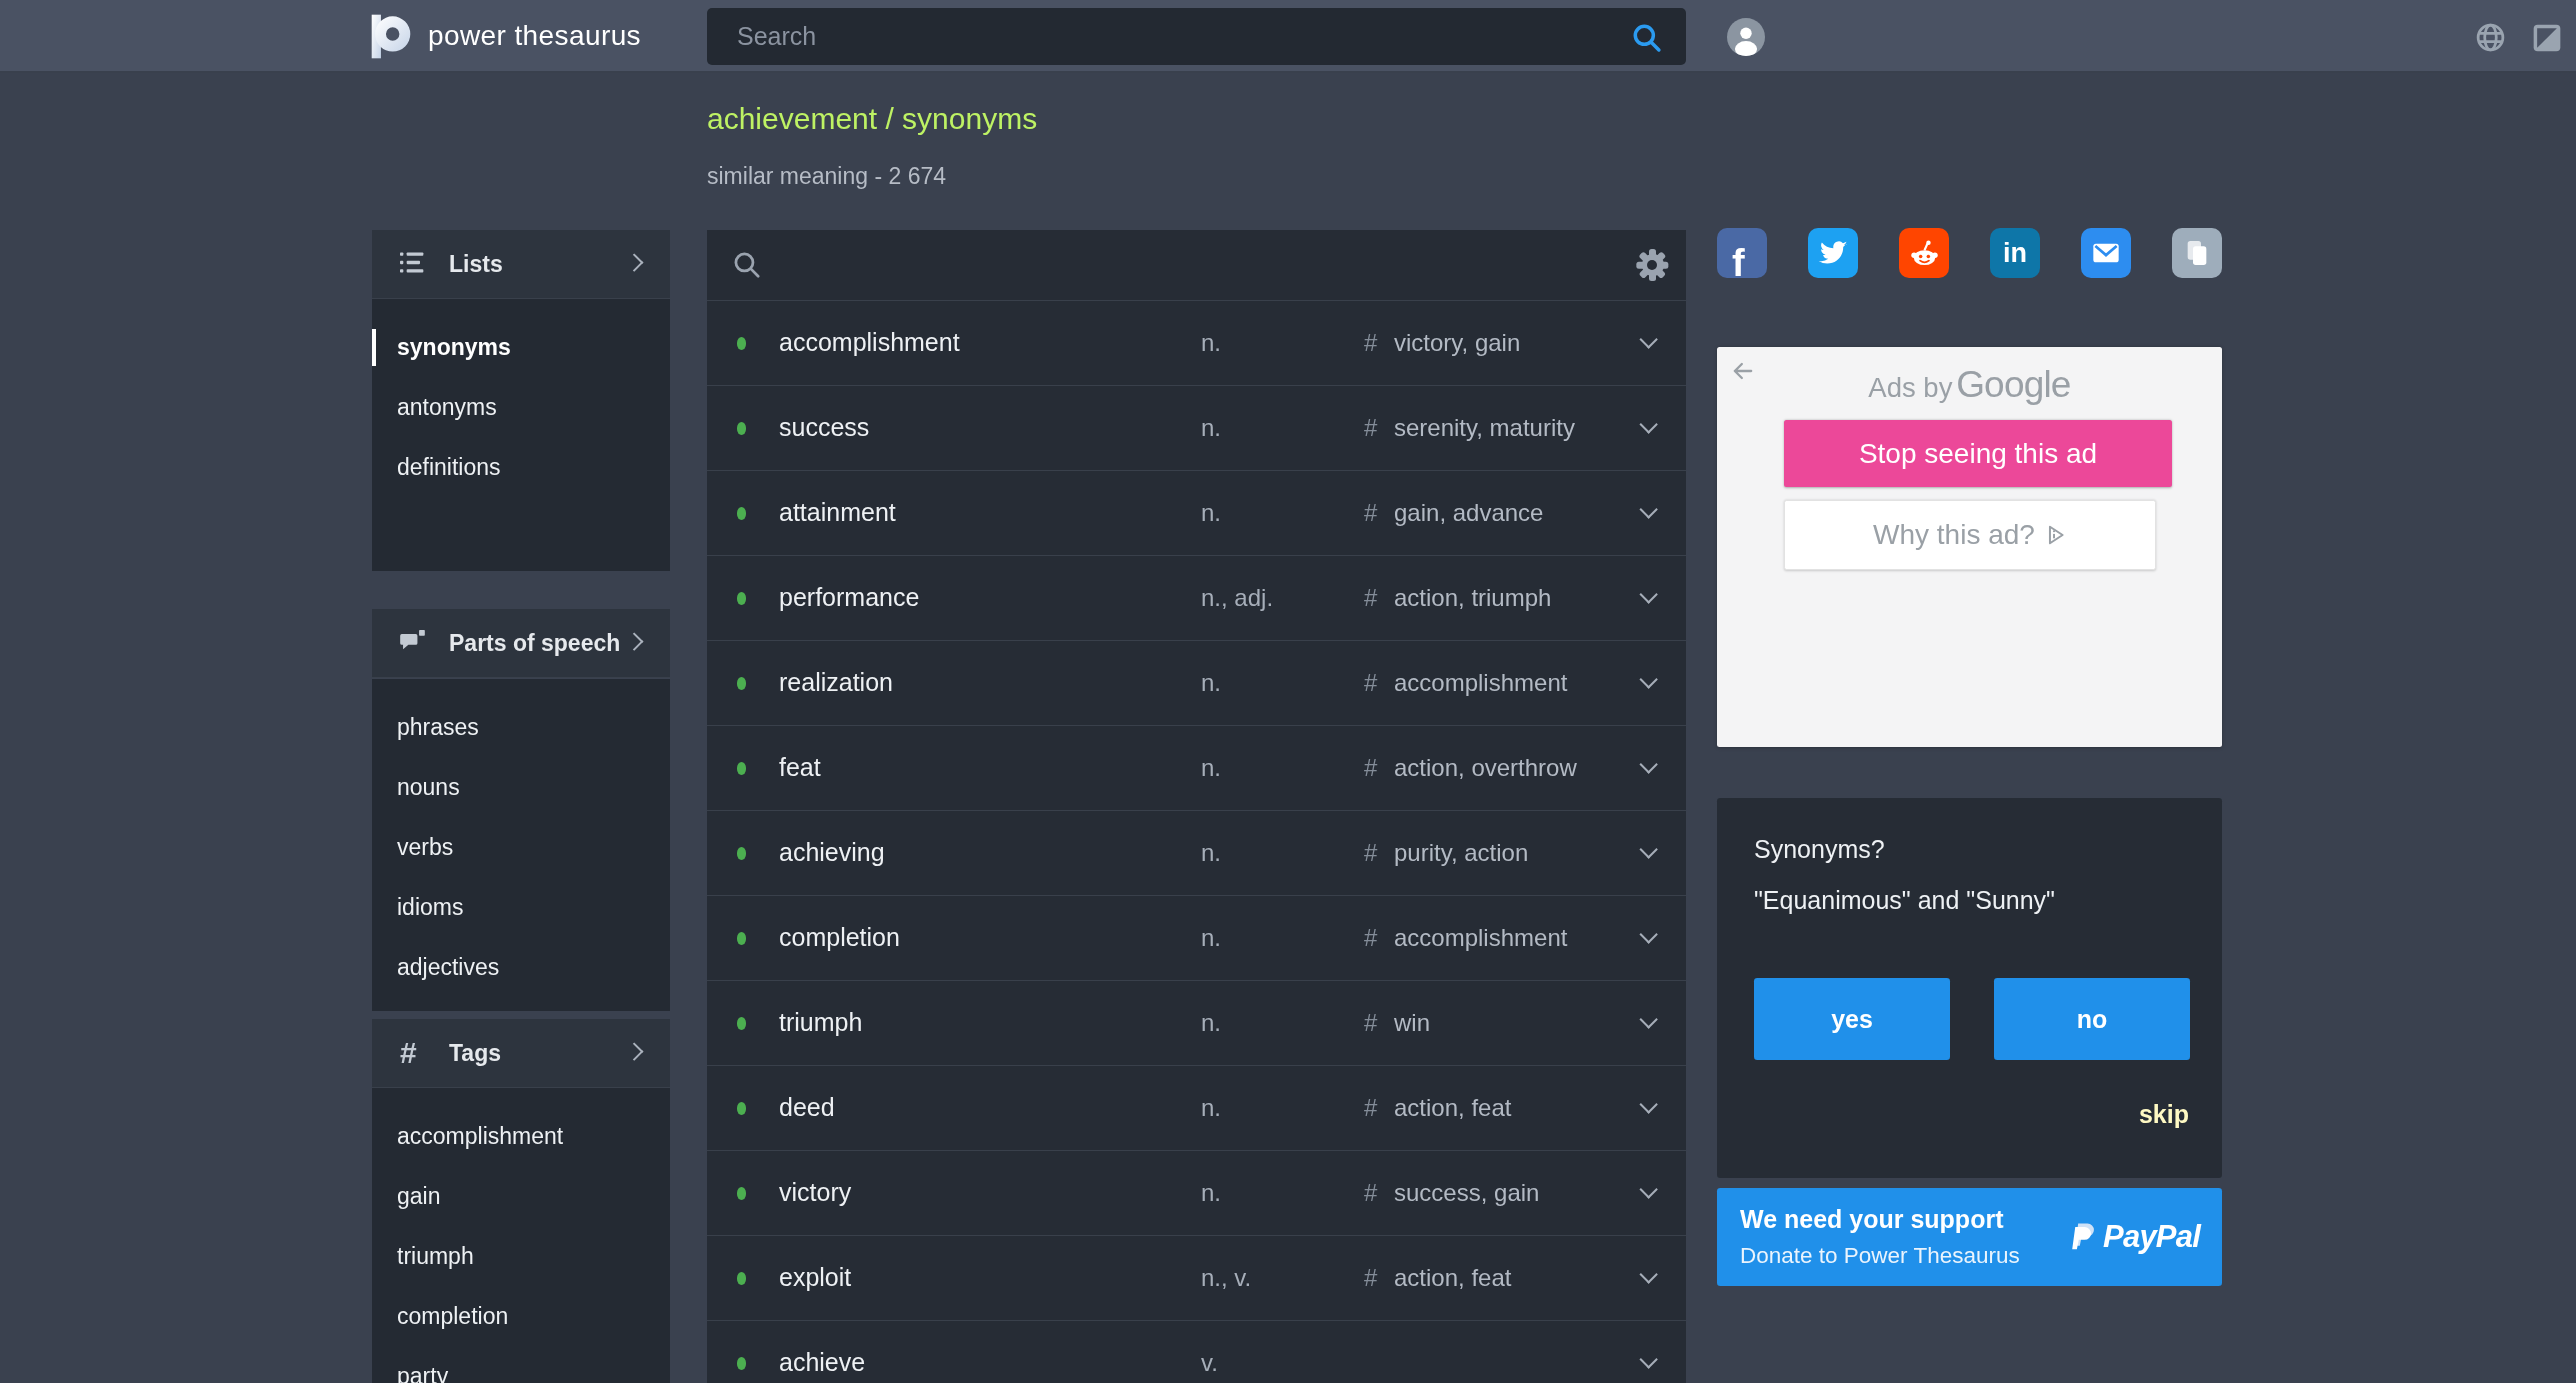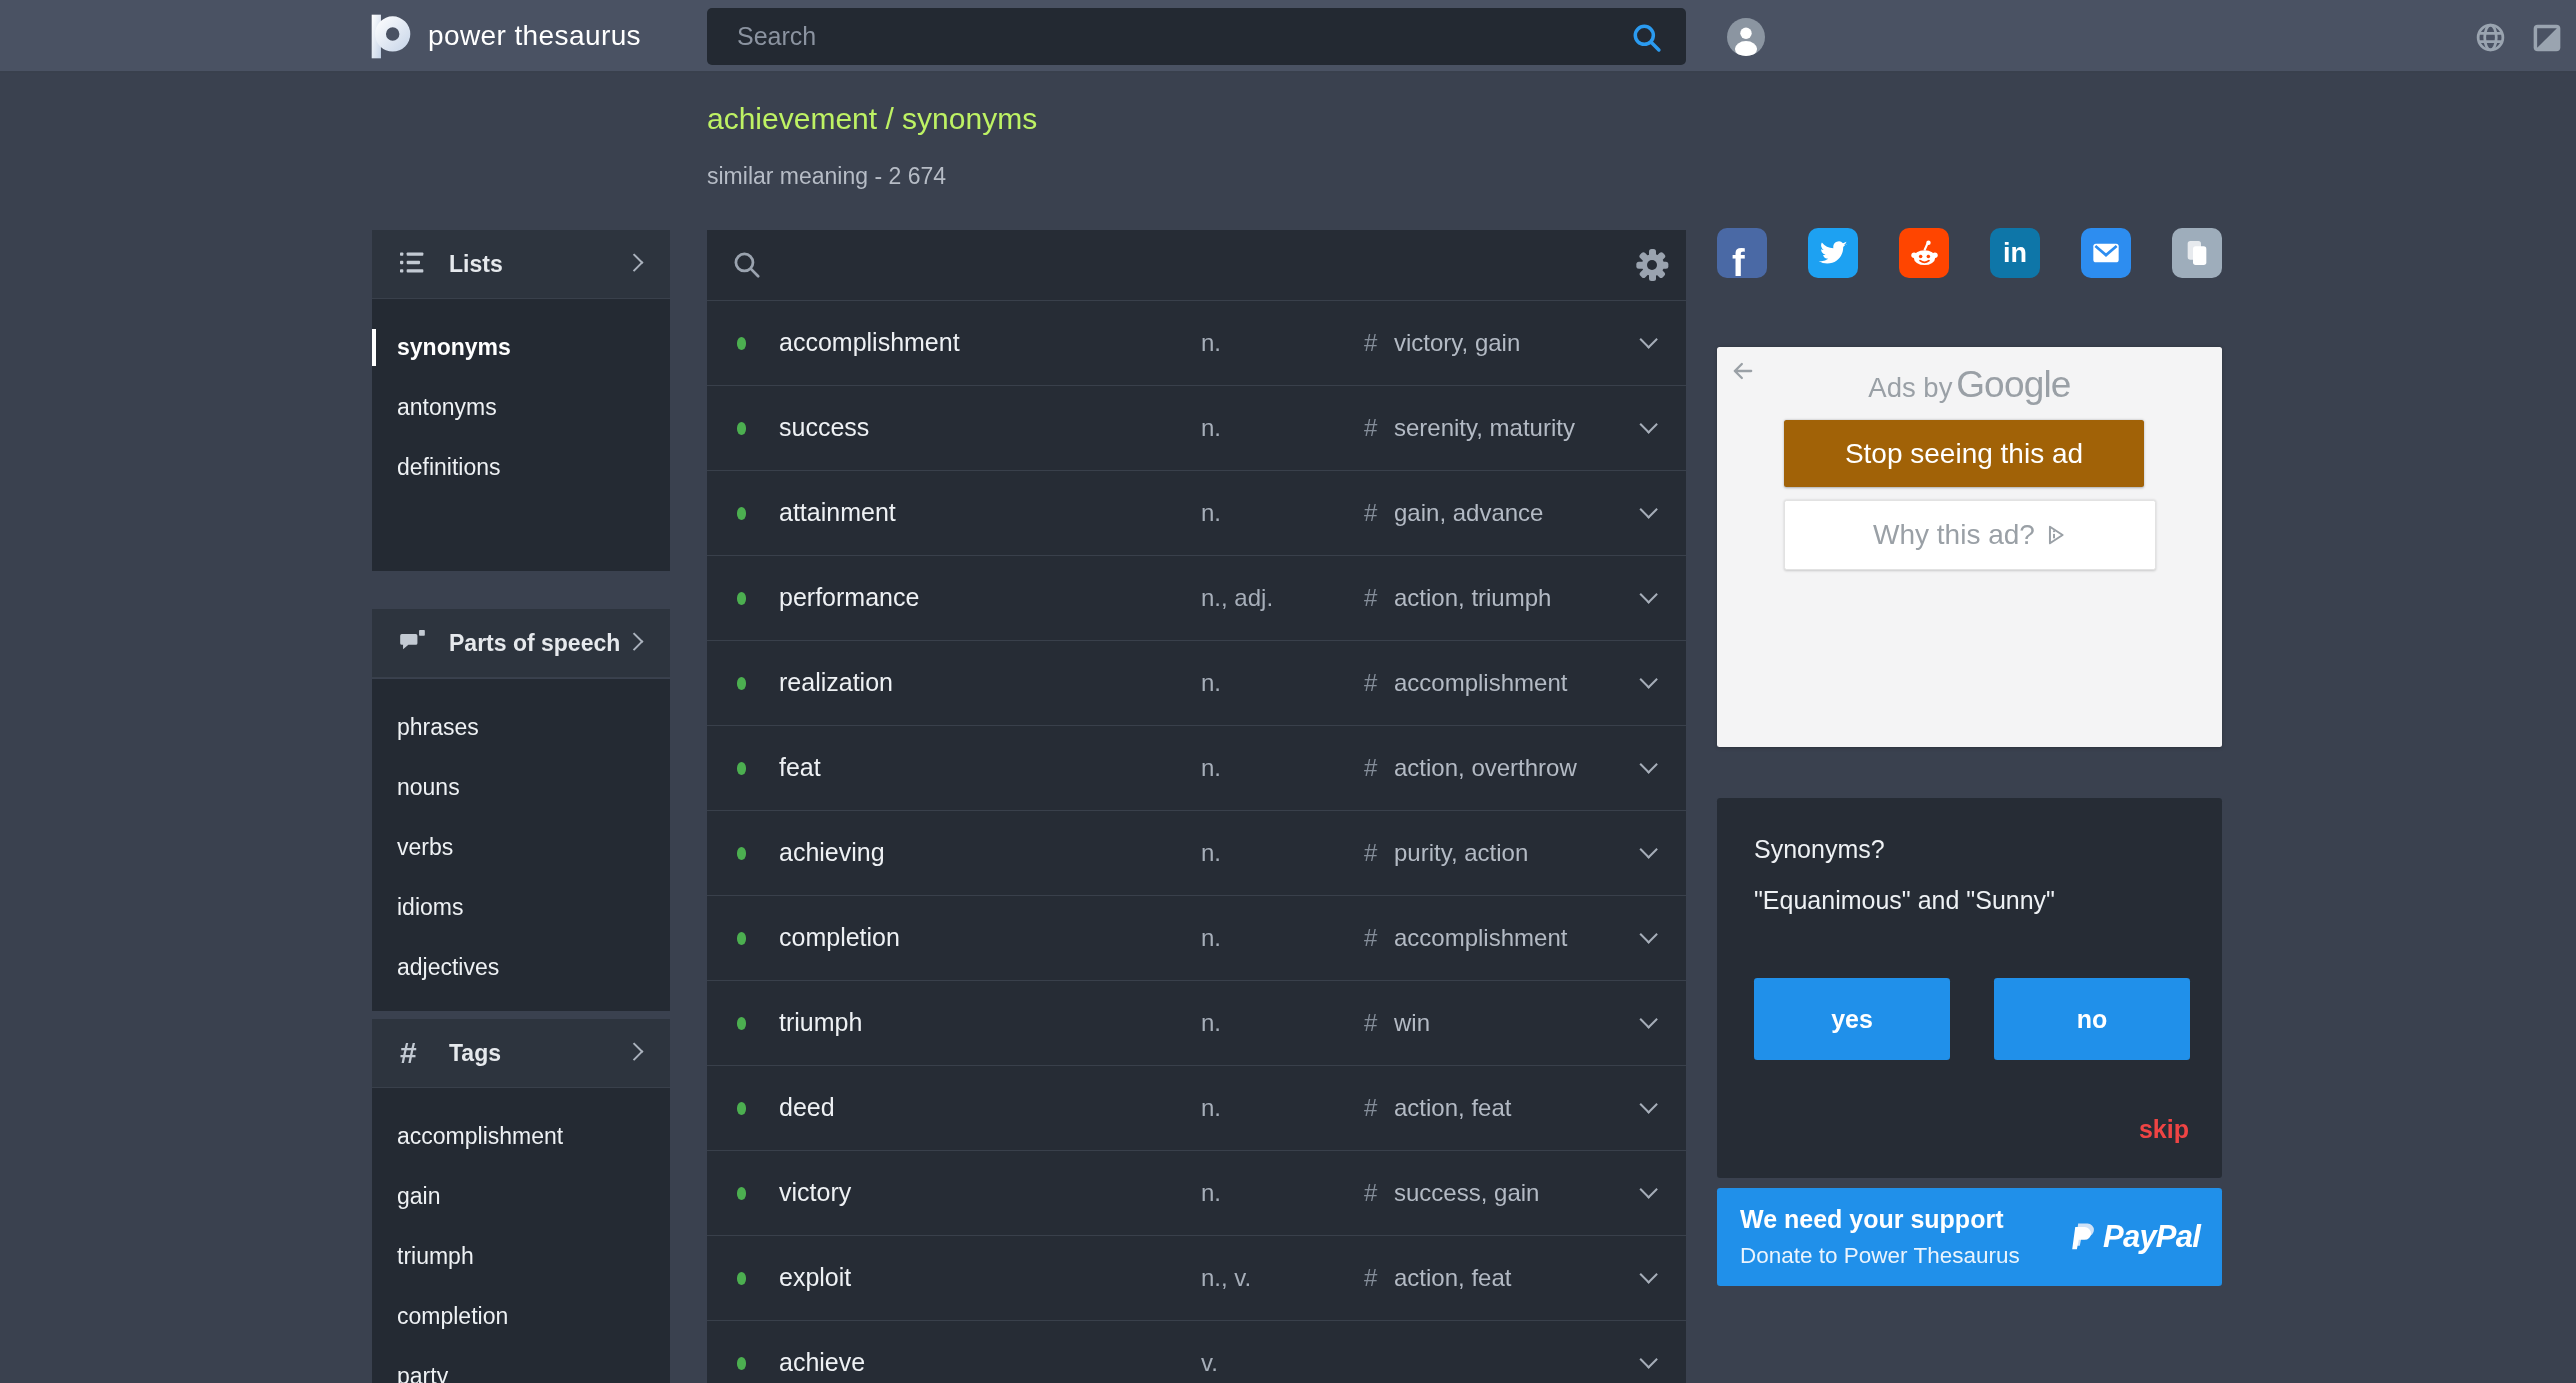--- a/index.html
+++ b/index.html
@@ -79,38 +79,38 @@
   .share-email { background:#2d8df0; } .share-copy { background:#9eadbb; }
   .fb-glyph { color:#fff; font-size:38px; font-weight:bold; position:absolute; bottom:-6.7px; left:15px; }
   .in-glyph { color:#fff; font-size:27px; font-weight:bold; }
 
   .ad-card { position:absolute; left:1717px; top:347px; width:505px; height:400px;
     background:#f4f4f5; border-radius:2.5px; box-shadow:0 0.8px 3.3px rgba(0,0,0,.25); }
   .ad-back { position:absolute; left:11.7px; top:10px; width:28px; height:28px; cursor:pointer; }
   .ad-title { position:absolute; left:0; top:16.7px; width:100%; text-align:center; color:#9aa0a6; }
   .ad-title .prefix { font-size:27.5px; }
   .ad-title .brand { font-size:37px; letter-spacing:-0.8px; }
-  .ad-stop { position:absolute; left:67px; top:73px; width:360px; height:67px;
-    background:#a16207; border:none; border-radius:2.5px; color:#fff; font-size:28px;
+  .ad-stop { position:absolute; left:67px; top:73px; width:388px; height:67px;
+    background:#ec4899; border:none; border-radius:2.5px; color:#fff; font-size:28px;
     font-family:"Liberation Sans", sans-serif; cursor:pointer; box-shadow:0 0.8px 2.5px rgba(0,0,0,.3); }
   .ad-why { position:absolute; left:67px; top:153px; width:372px; height:70px;
     background:#ffffff; border:0.8px solid #e2e2e2; border-radius:2.5px; color:#9aa0a6; font-size:28px;
     font-family:"Liberation Sans", sans-serif; cursor:pointer; box-shadow:0 0.8px 2.5px rgba(0,0,0,.18);
     display:flex; align-items:center; justify-content:center; gap:10px; }
 
   .q-card { position:absolute; left:1717px; top:798px; width:505px; height:380px;
     background:#262c35; border-radius:3.3px; }
   .q-title { position:absolute; left:37px; top:37px; font-size:25px; color:#eef1f4; }
   .q-text { position:absolute; left:37px; top:88px; font-size:25px; color:#eef1f4; }
   .q-btn { position:absolute; top:180px; width:196px; height:82px; background:#2090ea;
     border:none; border-radius:3.3px; color:#fff; font-size:25px; font-weight:bold;
     font-family:"Liberation Sans", sans-serif; cursor:pointer; }
   .q-yes { left:37px; } .q-no { left:277px; }
-  .q-skip { position:absolute; right:33px; top:317px; font-size:25px; font-weight:bold;
-    color:#ef4444; cursor:pointer; }
+  .q-skip { position:absolute; right:33px; top:302px; font-size:25px; font-weight:bold;
+    color:#fef9c3; cursor:pointer; }
 
   .pp-banner { position:absolute; left:1717px; top:1188px; width:505px; height:98px;
     background:#2090ea; border-radius:3.3px; cursor:pointer; }
   .pp-title { position:absolute; left:23px; top:16.7px; font-size:25px; font-weight:bold; color:#ffffff; }
   .pp-sub { position:absolute; left:23px; top:55px; font-size:22.5px; color:#eaf4fd; }
   .pp-logo { position:absolute; right:22px; top:0; height:98px; display:flex; align-items:center; gap:5px; }
   .pp-text { color:#fff; font-size:31px; font-weight:bold; font-style:italic; letter-spacing:-0.8px; }
 </style>
 </head>
 <body>

